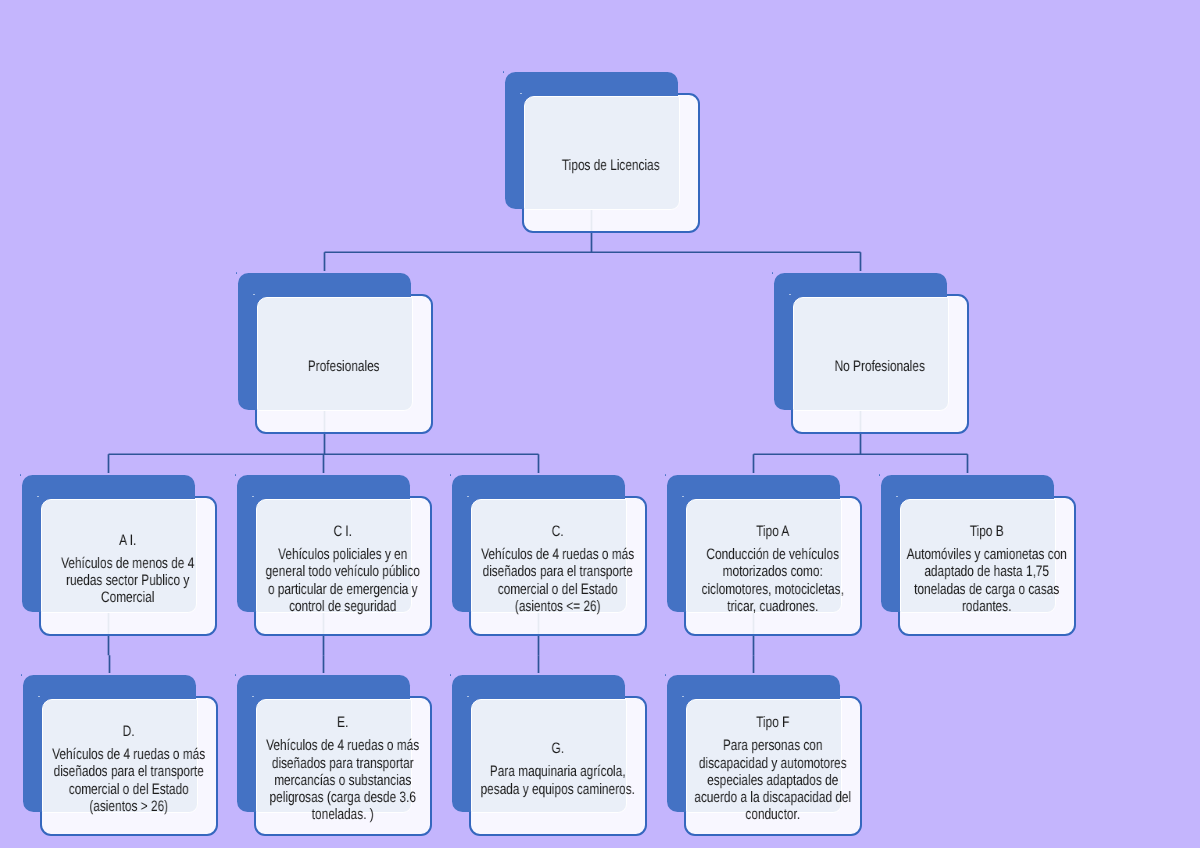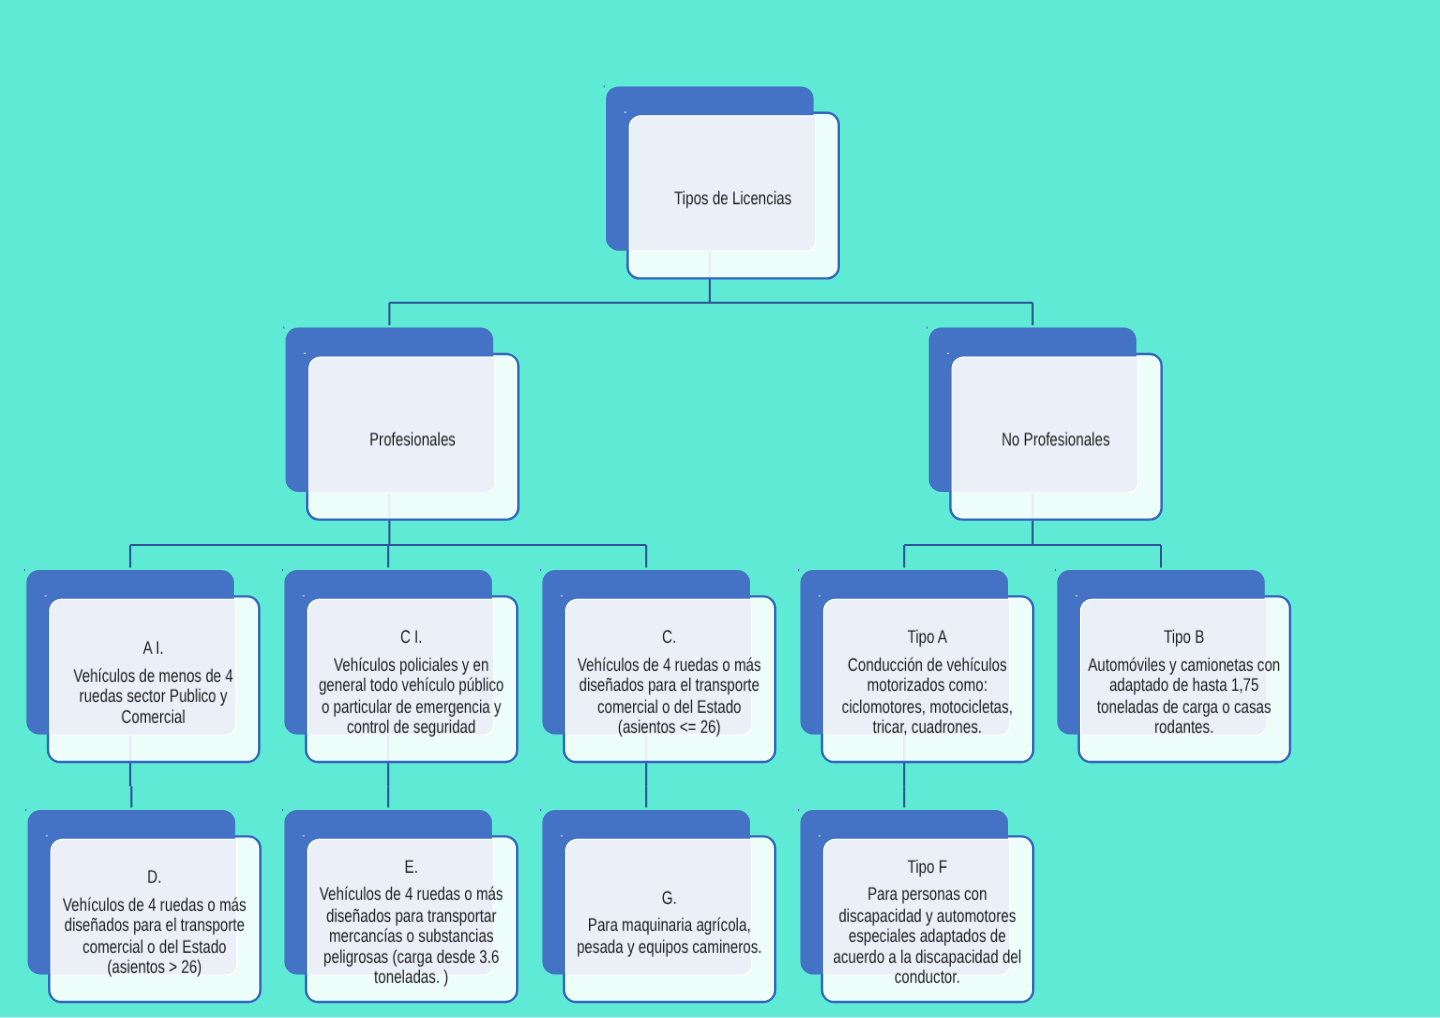--- a/index.html
+++ b/index.html
@@ -1,19 +1,19 @@
 <!DOCTYPE html>
 <html><head>
 <meta charset="utf-8">
 <title>Tipos de Licencias</title>
 <style>
   html,body{margin:0;padding:0;background:#ffffff;}
   body{width:1200px;height:848px;overflow:hidden;
        font-family:"Liberation Sans",sans-serif;}
-  #canvas{position:relative;width:1200px;height:848px;background:#5eead4;}
+  #canvas{position:relative;width:1200px;height:848px;background:#c4b5fd;}
 
   svg.connectors{position:absolute;left:0;top:0;width:1200px;height:848px;}
 
   .node{position:absolute;left:0;top:0;width:0;height:0;}
 
   
   .nd-back{position:absolute;background:#4472C4;border-radius:10.5px;}
 
   
   .nd-front{position:absolute;background:rgba(255,255,255,0.885);

